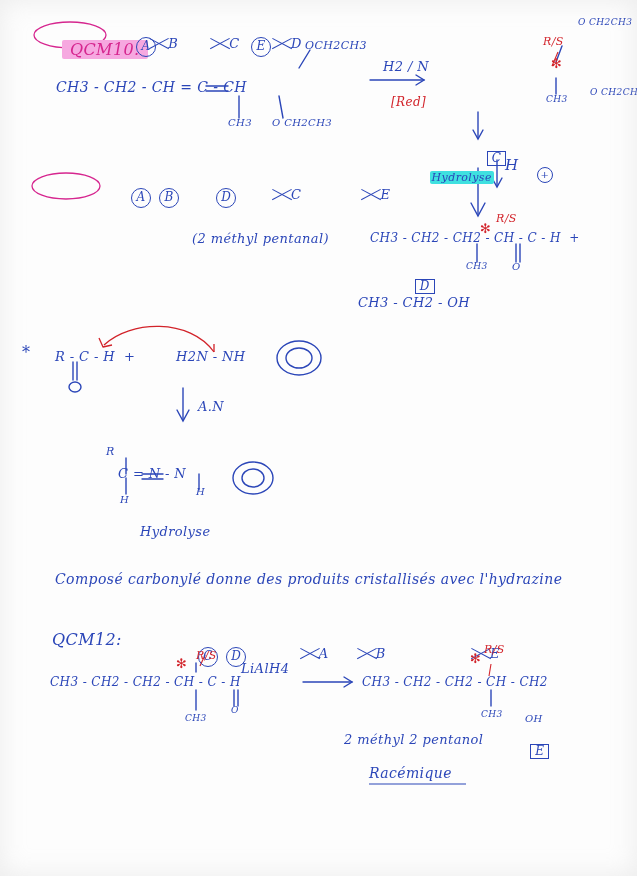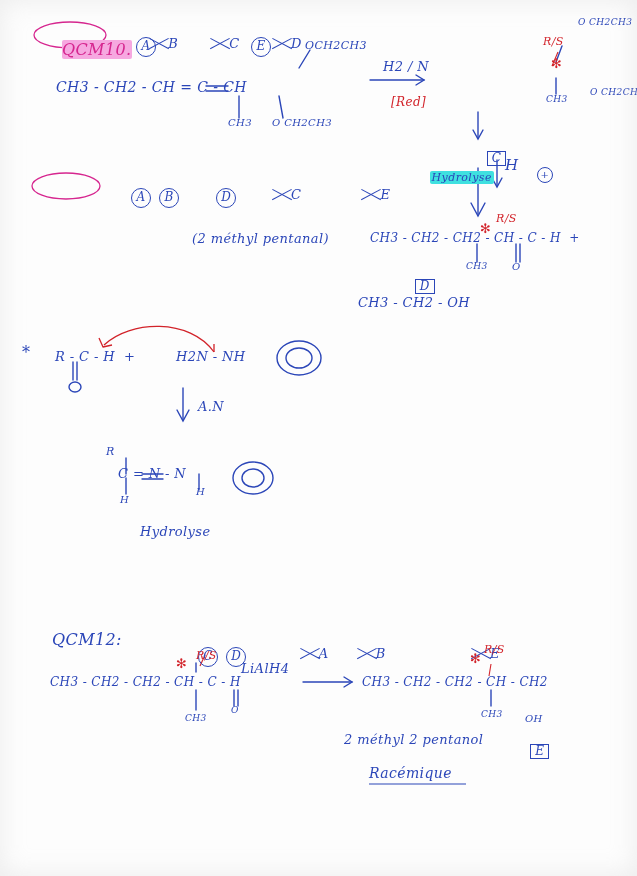--- a/index.html
+++ b/index.html
@@ -42,21 +42,21 @@
   .sz10 { font-size: 10px; }
   .sz11 { font-size: 11px; }
   .sz12 { font-size: 12px; }
   .sz13 { font-size: 13px; }
   .sz14 { font-size: 14px; }
   .sz15 { font-size: 15px; }
   .sz16 { font-size: 16px; }
 
   .hl-pink {
     background: #f6a8e0;
-    padding: 0 0;
+    padding: 0 8px;
     border-radius: 2px;
   }
   .hl-cyan {
     background: #3fe0e0;
     padding: 0 2px;
     border-radius: 2px;
   }
   .circ {
     display: inline-block;
     border: 1.4px solid currentColor;
@@ -280,20 +280,21 @@
   <span class="hw blue sz13" style="left:176px; top:350px;">H2N - NH</span>
 
   <span class="hw blue sz13" style="left:198px; top:400px;">A.N</span>
 
   <span class="hw blue sz11" style="left:106px; top:446px;">R</span>
   <span class="hw blue sz13" style="left:118px; top:467px;">C = N - N</span>
   <span class="hw blue sz10" style="left:196px; top:487px;">H</span>
   <span class="hw blue sz10" style="left:120px; top:495px;">H</span>
   <span class="hw blue sz13" style="left:140px; top:525px;">Hydrolyse</span>
 
+  <span class="hw blue sz14" style="left:55px; top:572px;">Composé carbonylé donne des produits cristallisés avec l'hydrazine</span>
 
   
   <span class="hw blue sz16" style="left:52px; top:632px;">QCM12:</span>
 
   <span class="hw blue sz13 strike" style="left:133px; top:633px;">
     <span>A</span>
   </span>
   <span class="hw blue sz13 strike" style="left:157px; top:633px;">
     <span>B</span>
   </span>

